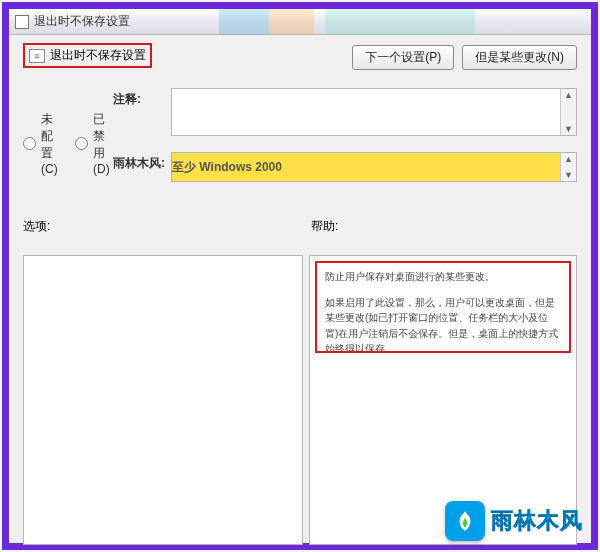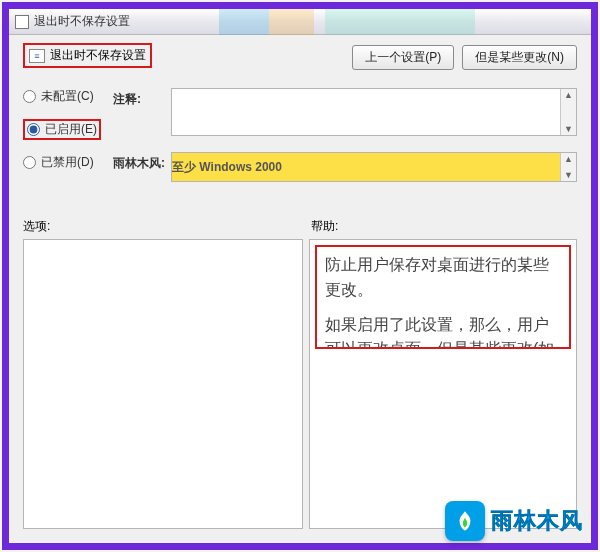--- a/index.html
+++ b/index.html
@@ -91,21 +91,21 @@
     color: #222;
     font-family: inherit;
   }
   .config-section {
     display:flex;
     margin-bottom: 20px;
   }
   .radio-col {
     width: 90px;
     display:flex;
-    flex-direction:column;
+    flex-direction:row;
     gap: 14px;
   }
   .radio-row {
     display:flex;
     align-items:center;
     gap:5px;
     font-size:12px;
     color:#333;
   }
   .radio-row.highlighted {
@@ -158,21 +158,21 @@
   }
   .scroll-stub .arrow {
     font-size:9px;
     color:#666;
     text-align:center;
     line-height:12px;
     height:12px;
   }
   .lower-labels {
     display:flex;
-    margin-bottom:4px;
+    margin-bottom:20px;
   }
   .lower-labels .lbl-options { width: 288px; }
   .panels-row {
     display:flex;
     gap:6px;
   }
   .options-panel {
     width: 280px;
     height: 290px;
     border:1px solid #b5b5b5;
@@ -182,22 +182,22 @@
     flex:1;
     height: 290px;
     border:1px solid #b5b5b5;
     background:#fff;
     position:relative;
   }
   .help-inner {
     margin:5px;
     border:2px solid #d41a1a;
     padding:6px 8px;
-    height: 104px;
-    font-size:16px;
+    height: 92px;
+    font-size:10px;
     color:#444;
     line-height:1.55;
     overflow:hidden;
   }
   .help-inner p { margin:0 0 10px 0;}
   .watermark {
     position:absolute;
     right: 8px;
     bottom: 2px;
     display:flex;
@@ -235,37 +235,33 @@
 
   <div class="content">
 
     <div class="policy-row">
       <div class="policy-title">
         <span class="p-icon">≡</span>
         <span>退出时不保存设置</span>
       </div>
       <div class="nav-buttons">
         <button class="win-btn">
-          <span>上一个设置(P)</span>
+          <span>下一个设置(P)</span>
         </button>
         <button class="win-btn">
           <span>但是某些更改(N)</span>
         </button>
       </div>
     </div>
 
     <div class="config-section">
       <div class="radio-col">
         <label class="radio-row">
           <input type="radio" name="cfg" style="">
           <span>未配置(C)</span>
-        </label>
-        <label class="radio-row highlighted">
-          <input type="radio" name="cfg" checked="" style="">
-          <span>已启用(E)</span>
         </label>
         <label class="radio-row">
           <input type="radio" name="cfg" style="">
           <span>已禁用(D)</span>
         </label>
       </div>
 
       <div class="right-col">
         <div class="field-row">
           <span class="lbl">注释:</span>

